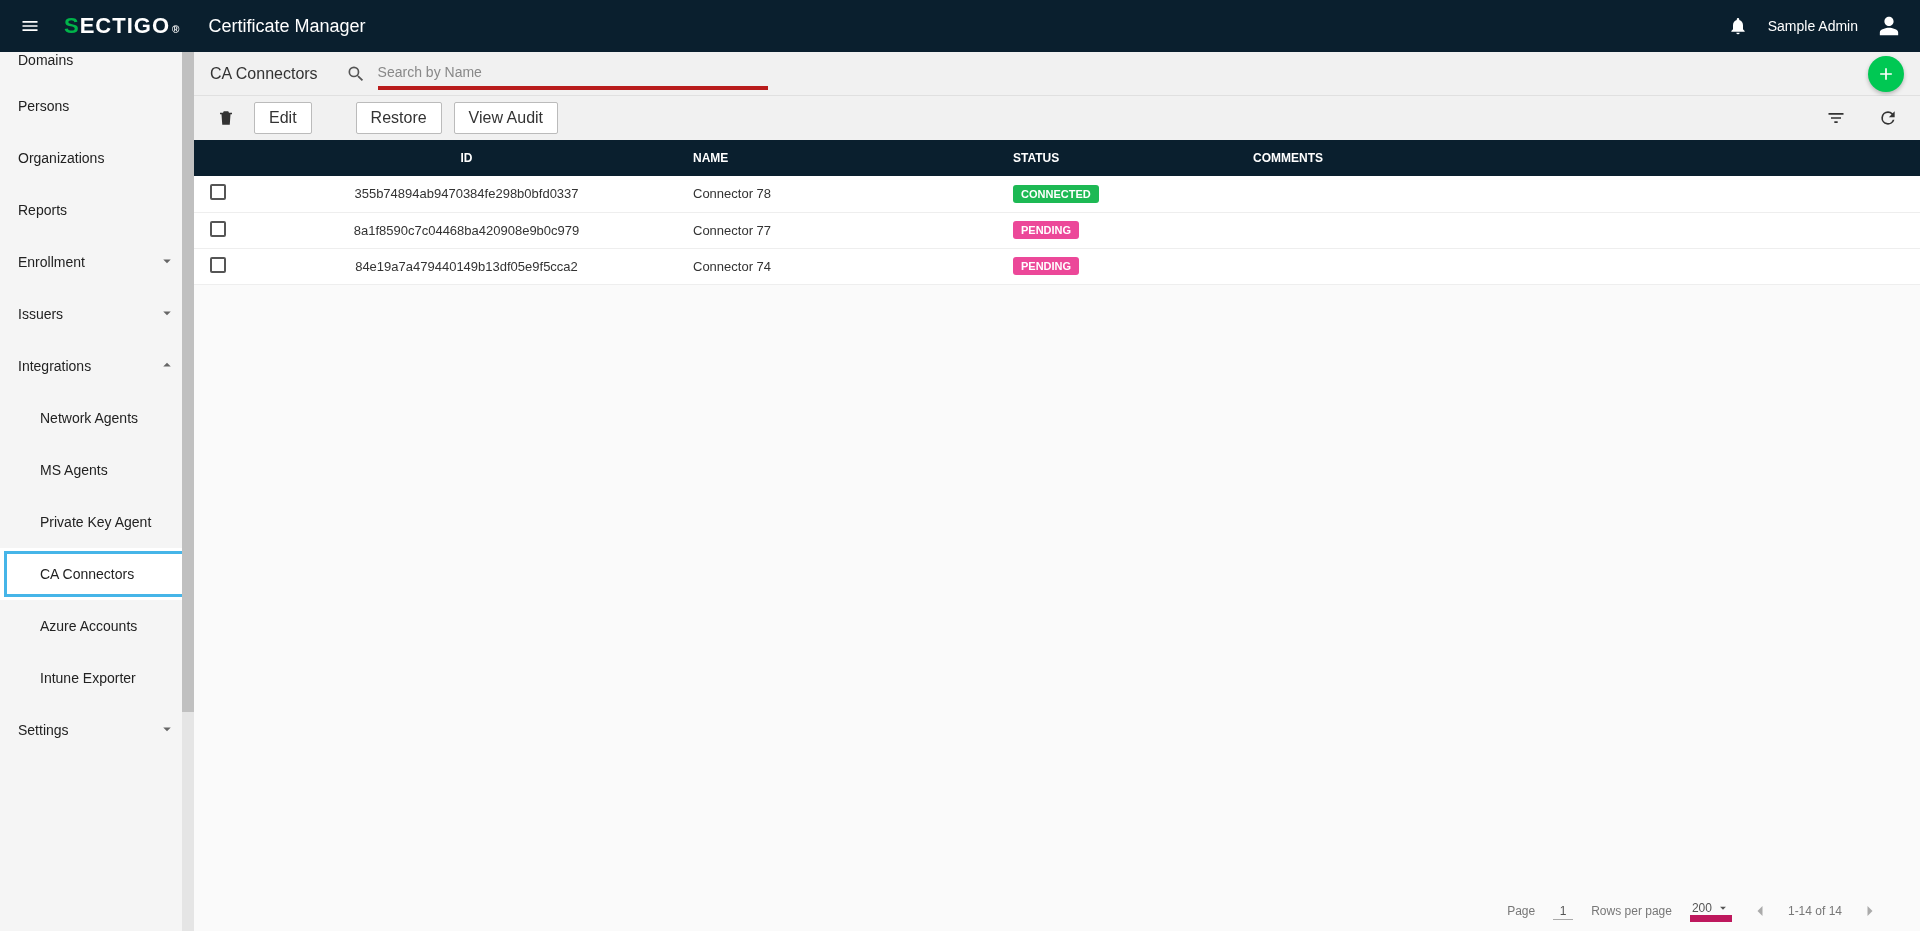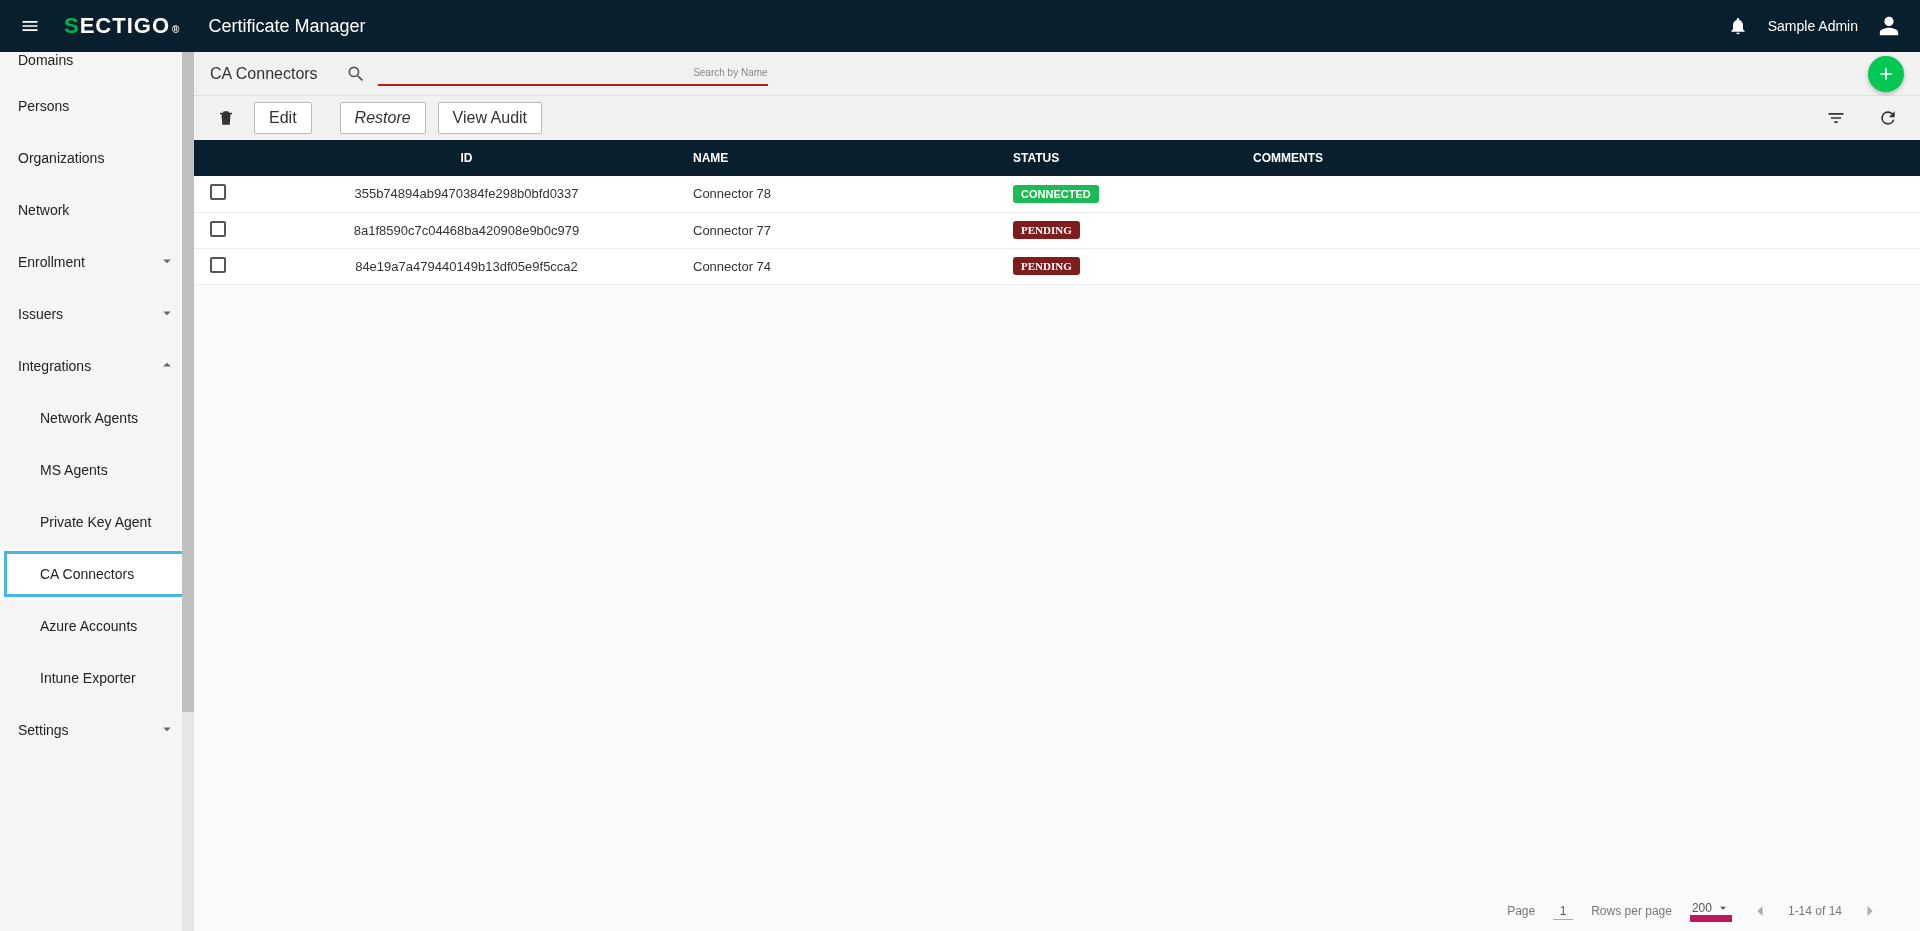--- a/index.html
+++ b/index.html
@@ -132,28 +132,27 @@
     padding: 0 16px;
     background: #f1f1f1;
     border-bottom: 1px solid #e0e0e0;
   }
   .page-title { font-size: 16px; font-weight: 400; color: #333; margin-right: 28px; }
   .search-wrap { display: flex; align-items: center; }
   .search-icon { margin-right: 12px; color: #555; display: flex; align-items: center; }
   .search-icon svg { fill: #555; }
   .search-input {
     border: none;
-    border-bottom: 2px solid #b91c1c;
+    border-bottom: 4px solid #b91c1c;
     background: transparent;
     width: 390px;
-    font-size: 10px;
+    font-size: 14px;
     padding: 6px 0;
     outline: none;
     color: #333;
-    text-align: right;
   }
   .search-input::placeholder { color: #888; }
   .toolbar1-right { margin-left: auto; display: flex; align-items: center; }
   .fab {
     width: 36px; height: 36px;
     border-radius: 50%;
     background: var(--green);
     display: flex; align-items: center; justify-content: center;
     color: #fff;
     box-shadow: 0 2px 4px rgba(0,0,0,0.25);
@@ -219,21 +218,21 @@
   }
   .badge {
     display: inline-block;
     padding: 3px 8px;
     border-radius: 3px;
     font-size: 11px;
     font-weight: 700;
     color: #fff;
   }
   .badge.connected { background: #1db954; }
-  .badge.pending   { background: #7f1d1d; font-family: Liberation Serif, serif; }
+  .badge.pending   { background: #ec4899; }
 
   
   .footer {
     position: absolute;
     bottom: 0; left: 0; right: 12px;
     height: 40px;
     display: flex;
     align-items: center;
     justify-content: flex-end;
     padding: 0 28px;
@@ -304,21 +303,21 @@
 
       <div class="side-item">
         <span class="side-item-label">Persons</span>
       </div>
 
       <div class="side-item">
         <span class="side-item-label">Organizations</span>
       </div>
 
       <div class="side-item">
-        <span class="side-item-label">Network</span>
+        <span class="side-item-label">Reports</span>
       </div>
 
       <div class="side-item">
         <span class="side-item-label">Enrollment</span>
         <span class="chev"><svg width="18" height="18" viewBox="0 0 24 24">
               <path d="M7 10l5 5 5-5z"></path>
             </svg></span>
       </div>
 
       <div class="side-item">
@@ -388,21 +387,21 @@
       </div>
     </div>
 
     <div class="toolbar2">
       <span class="icon-btn">
         <svg width="18" height="18" viewBox="0 0 24 24">
             <path d="M6 7h12l-1 14H7L6 7zm3-4h6l1 2h4v2H4V5h4l1-2z"></path>
           </svg>
       </span>
       <button class="btn">Edit</button>
-      <button class="btn" style="margin-left:28px;font-style:italic;">Restore</button>
+      <button class="btn" style="margin-left:44px;">Restore</button>
       <button class="btn">View Audit</button>
       <div class="toolbar2-right">
         <span class="icon-btn">
           <svg width="20" height="20" viewBox="0 0 24 24">
               <path d="M10 18h4v-2h-4v2zM3 6v2h18V6H3zm3 7h12v-2H6v2z"></path>
             </svg>
         </span>
         <span class="icon-btn">
           <svg width="20" height="20" viewBox="0 0 24 24">
               <path d="M17.65 6.35A7.95 7.95 0 0 0 12 4a8 8 0 1 0 7.73 10h-2.08A6 6 0 1 1 12 6a5.96 5.96 0 0 1 4.24 1.76L13 11h7V4l-2.35 2.35z"></path>

